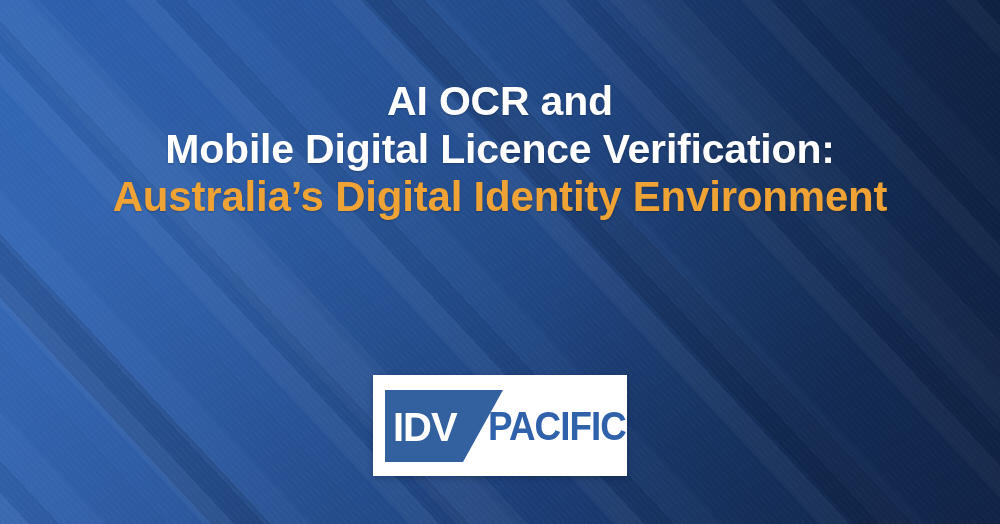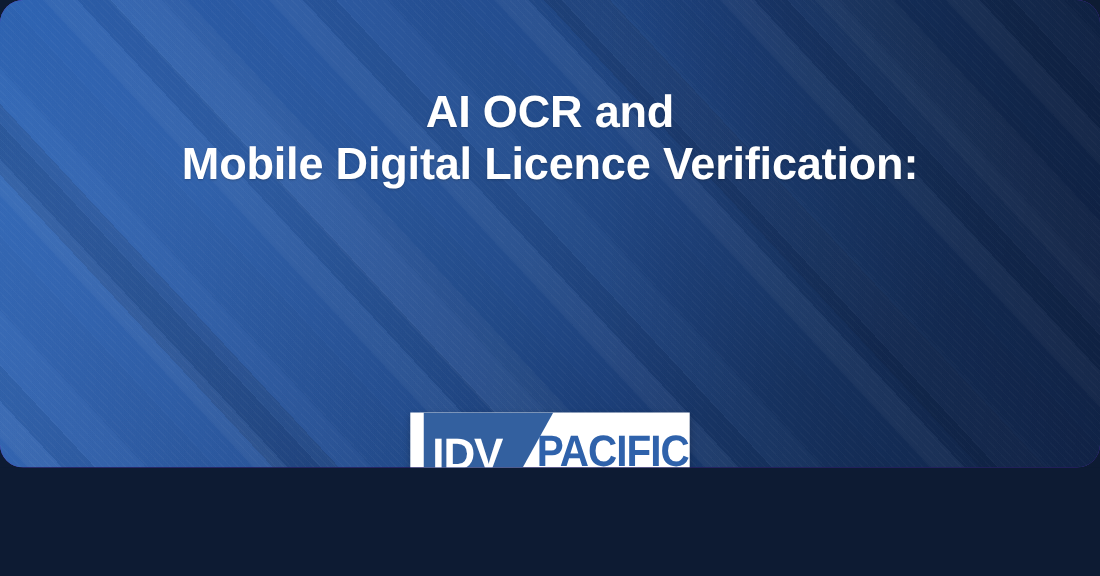--- a/index.html
+++ b/index.html
@@ -3,25 +3,24 @@
 <meta charset="utf-8">
 <style>
   html, body {
     margin: 0;
     padding: 0;
     background: #0d1b33;
   }
   #banner {
     position: relative;
     width: 1000px;
-    height: 425px;
+    height: 524px;
     overflow: hidden;
     font-family: "Liberation Sans", sans-serif;
     background: #6d28d9;
-    border-radius: 21px;
   }
 
   
   .bg-base {
     position: absolute;
     inset: 0;
     background: linear-gradient(108deg,
         #2a60b0 0%,
         #2a5ba8 12%,
         #27559e 24%,
@@ -127,20 +126,21 @@
 
   
   .logo-box {
     position: absolute;
     left: 373px;
     top: 375px;
     width: 254px;
     height: 101px;
     background: #ffffff;
     display: flex;
+    align-items: center;
     box-shadow: 0 2px 6px rgba(0,0,0,0.22);
   }
   .logo-inner {
     position: relative;
     width: 100%;
     height: 72px;
     margin-left: 12px;
   }
   .logo-mark {
     position: absolute;
@@ -173,20 +173,21 @@
   <div class="bg-facets"></div>
   <div class="bg-bands"></div>
   <div class="bg-pinstripe"></div>
   <div class="bg-vignette"></div>
 
   <div class="content">
 
     <div class="title-block">
       <div class="tline">AI OCR and</div>
       <div class="tline">Mobile Digital Licence Verification:</div>
+      <div class="tline accent">Australia’s Digital Identity Environment</div>
     </div>
 
     <div class="logo-box">
       <div class="logo-inner">
 
         <div class="logo-mark">
           <svg width="125" height="72" viewBox="0 0 125 72" xmlns="http://www.w3.org/2000/svg">
             <polygon points="0,0 118,0 78,72 0,72" fill="#33609f"></polygon>
             <text x="8" y="51" font-family="Liberation Sans, sans-serif" font-size="40" font-weight="700" letter-spacing="-1" fill="#ffffff">IDV</text>
           </svg>

